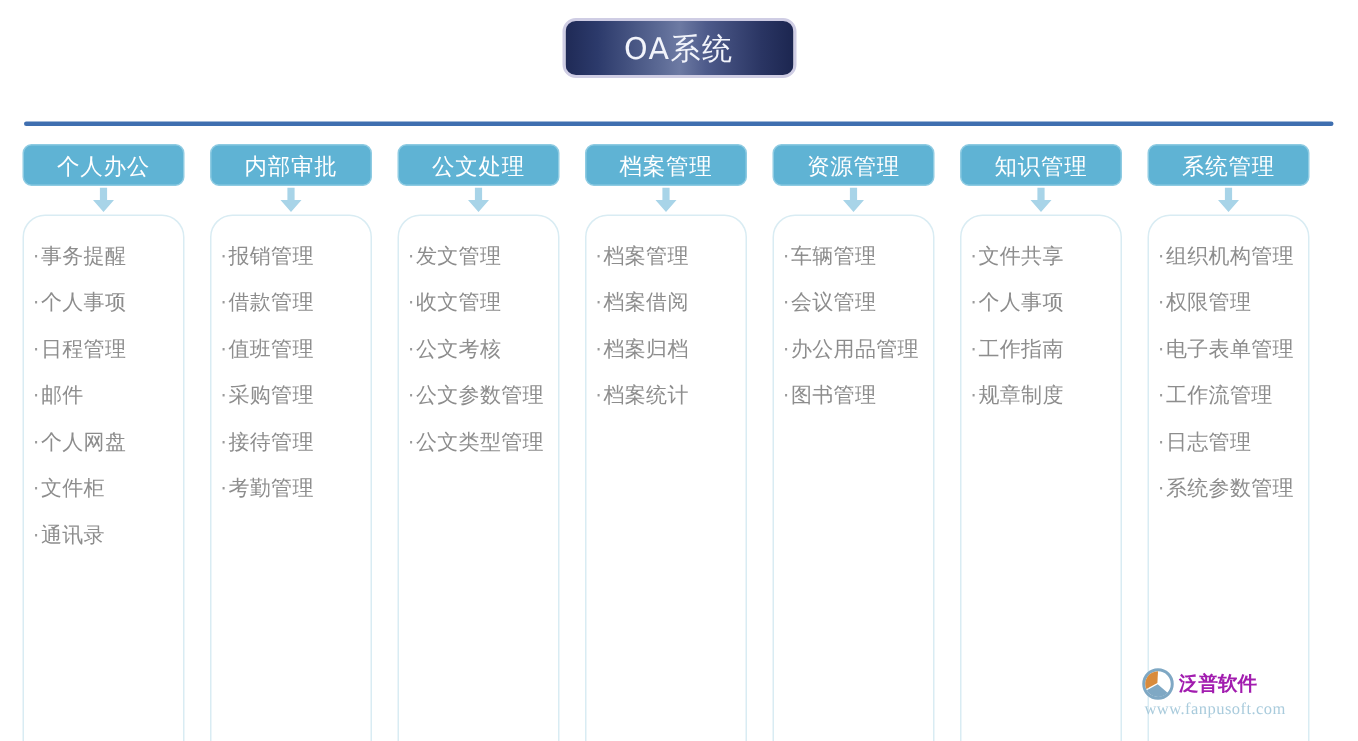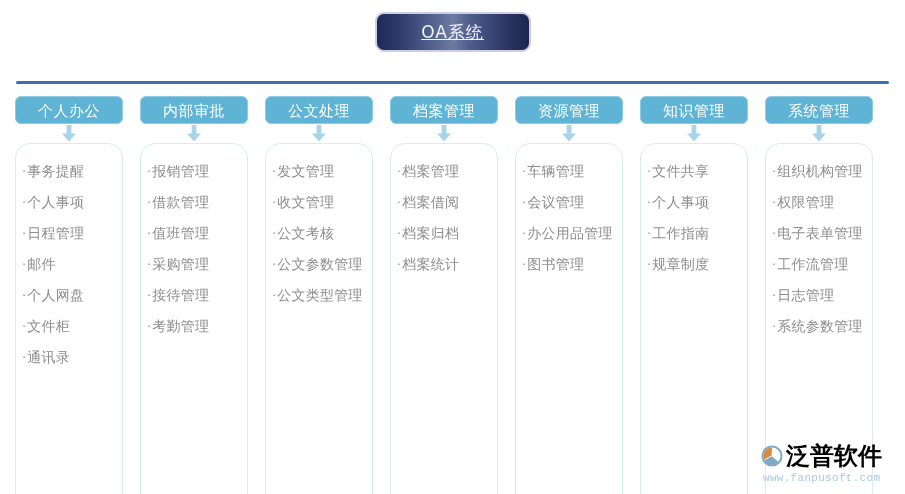--- a/index.html
+++ b/index.html
@@ -33,24 +33,23 @@
     border: 2px solid #cfcde4;
     background: linear-gradient(to right,
                 #1f2a56 0%,
                 #2c3a6b 14%,
                 #5d6b96 42%,
                 #6d7aa3 50%,
                 #4d5a8a 62%,
                 #2a3563 86%,
                 #1c2650 100%);
     color: #f2f4fb;
-    font-size: 17px;
+    font-size: 20px;
     letter-spacing: 1px;
     box-sizing: content-box;
-    text-decoration: underline;
   }
 
   
   #divider {
     position: absolute;
     left: 16px;
     top: 81px;
     width: 873px;
     height: 3px;
     background: #3f6fb0;
@@ -122,31 +121,31 @@
     align-items: flex-start;
     justify-content: center;
   }
   #logo-top {
     display: flex;
     align-items: center;
     gap: 3px;
   }
   #logo-mark { display: block; }
   #logo-name {
-    font-size: 24px;
-    color: #000000;
+    font-size: 13px;
+    color: #a21caf;
     letter-spacing: 0px;
     font-weight: bold;
   }
   #logo-url {
     font-size: 11px;
     color: #a9cbdc;
     letter-spacing: 0.3px;
     margin-left: 2px;
-    font-family: Liberation Mono, monospace;
+    font-family: Liberation Serif, serif;
   }
 </style>
 </head>
 <body>
 
 <div id="title-wrap">
   <div id="title-box">OA系统</div>
 </div>
 
 <div id="divider"></div>

